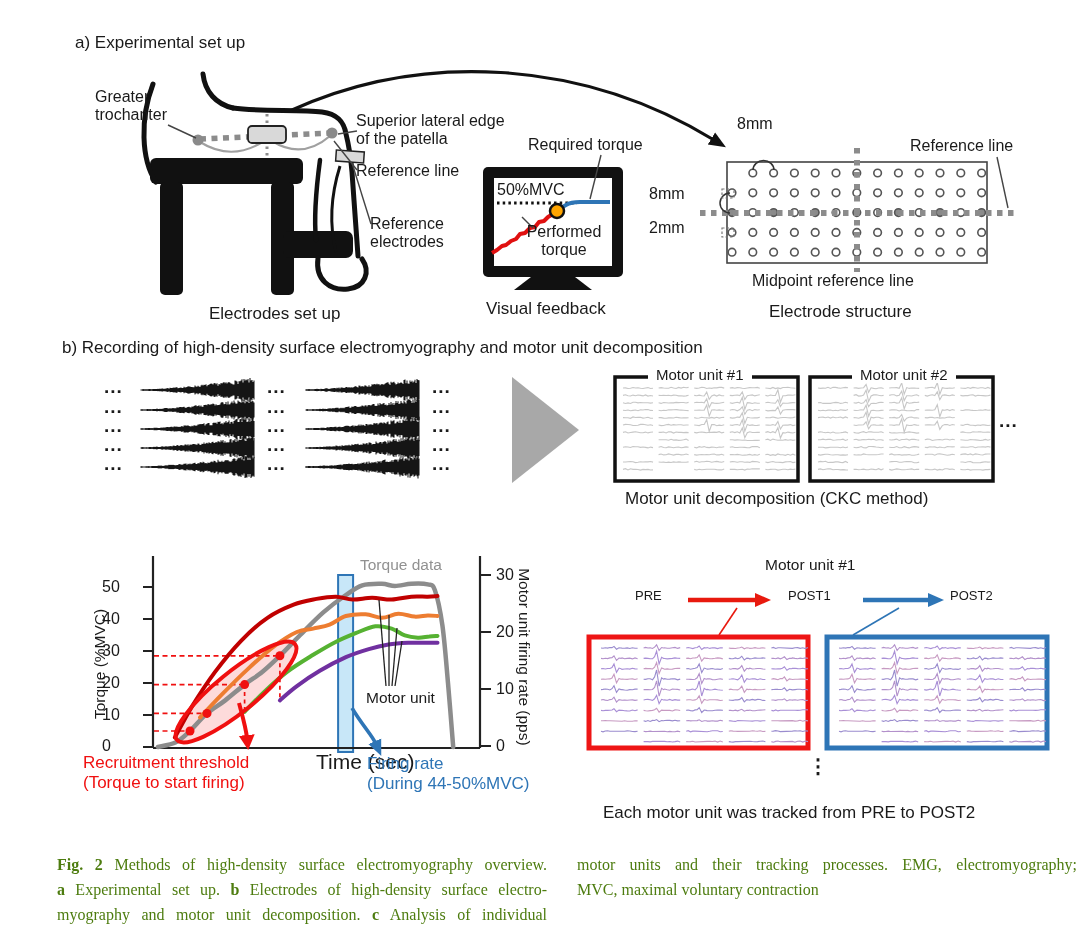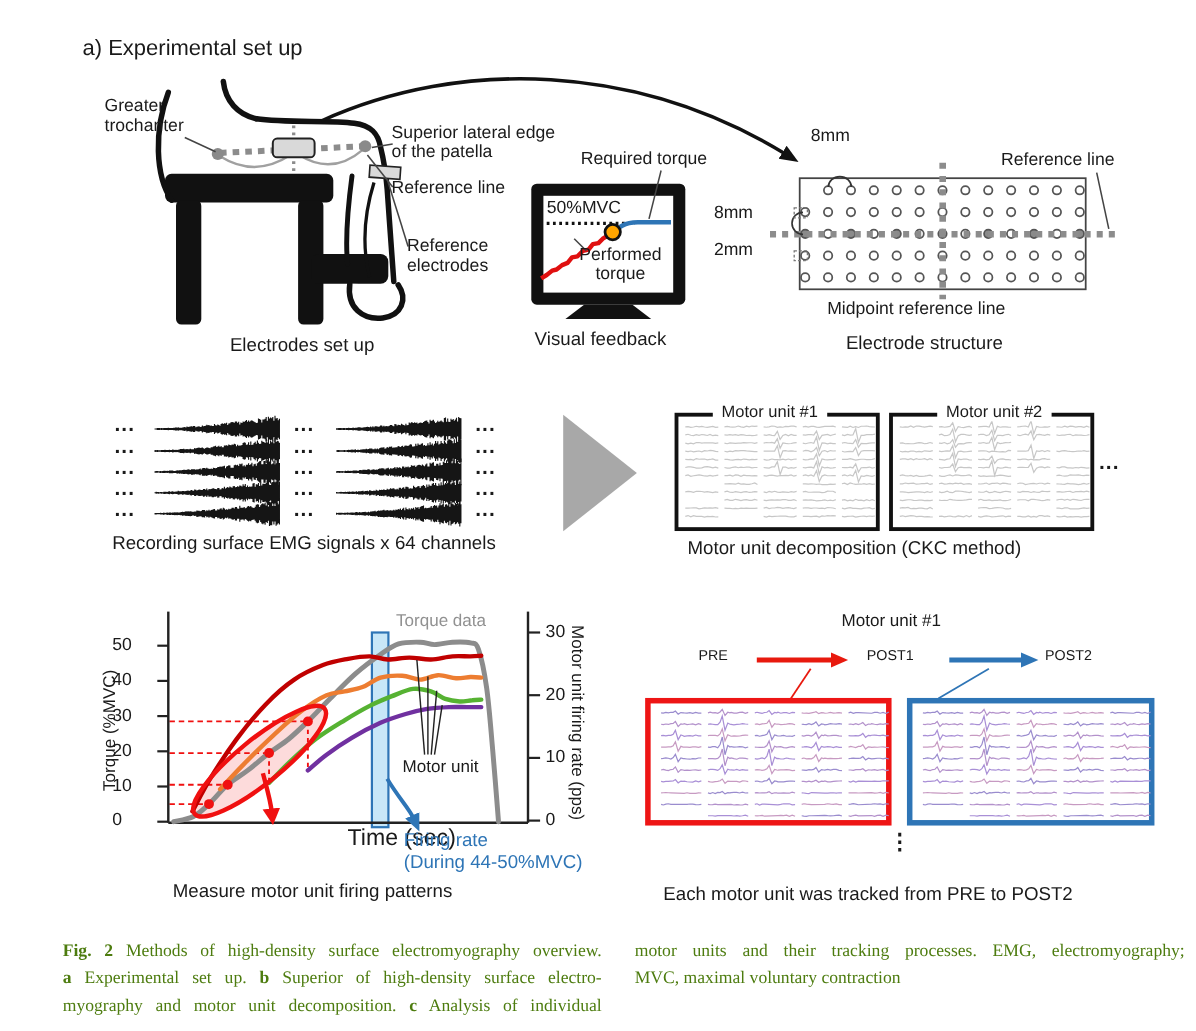--- a/index.html
+++ b/index.html
@@ -1,20 +1,20 @@
 <!DOCTYPE html>
 <html><head>
 <meta charset="utf-8">
 <style>
   html,body{margin:0;padding:0;background:#fff;}
   #page{position:relative;width:1087px;height:937px;background:#ffffff;overflow:hidden;
         font-family:"Liberation Sans",sans-serif;color:#1a1a1a;}
   #art{position:absolute;left:0;top:0;}
   .lbl{position:absolute;font-size:16px;line-height:1.15;white-space:pre-line;color:#1a1a1a;}
-  .h{font-size:20px;}
+  .h{font-size:17px;}
   .c17{font-size:17px;}
   .s16{font-size:13px;}
   .red{color:#f01010;}
   .blue{color:#2e75b6;}
   .gray{color:#919191;}
   .ctr{text-align:center;}
   .rt{}
   .tick{font-size:16px;}
   .rot-l{transform:rotate(-90deg);}
   .rot-r{transform:rotate(90deg);}
@@ -468,21 +468,21 @@
 <div class="lbl ctr" style="left:516px;top:223px;width:96px;">Performed
 torque</div>
 <div class="lbl c17" style="left:486px;top:299px;">Visual feedback</div>
 <div class="lbl" style="left:737px;top:115px;">8mm</div>
 <div class="lbl" style="left:910px;top:137px;">Reference line</div>
 <div class="lbl" style="left:649px;top:185px;">8mm</div>
 <div class="lbl" style="left:649px;top:219px;">2mm</div>
 <div class="lbl" style="left:752px;top:272px;">Midpoint reference line</div>
 <div class="lbl c17" style="left:769px;top:302px;">Electrode structure</div>
 
-<div class="lbl c17" style="left:102px;top:484px;">Recording surface EMG signals x 64 channels</div>
+<div class="lbl h" style="left:62px;top:338px;">b) Recording of high-density surface electromyography and motor unit decomposition</div>
 <div class="mutitle" style="left:648px;top:366px;">Motor unit #1</div>
 <div class="mutitle" style="left:852px;top:366px;">Motor unit #2</div>
 <div class="lbl bdots" style="left:999px;top:410px;">...</div>
 <div class="lbl c17" style="left:625px;top:489px;">Motor unit decomposition (CKC method)</div>
 
 <div class="lbl gray" style="left:360px;top:556px;font-size:15.5px;">Torque data</div>
 <div class="lbl" style="left:366px;top:689px;font-size:15.5px;">Motor unit</div>
 
 <div class="lbl tick rt" style="left:102px;top:578px;width:44px;">50</div>
 <div class="lbl tick rt" style="left:102px;top:610px;width:44px;">40</div>
@@ -492,34 +492,35 @@
 <div class="lbl tick rt" style="left:102px;top:737px;width:44px;">0</div>
 <div class="lbl tick" style="left:496px;top:566px;">30</div>
 <div class="lbl tick" style="left:496px;top:623px;">20</div>
 <div class="lbl tick" style="left:496px;top:680px;">10</div>
 <div class="lbl tick" style="left:496px;top:737px;">0</div>
 
 <div class="lbl ctr rot-l" style="left:5px;top:655px;width:190px;font-size:15.5px;">Torque (%MVC)</div>
 <div class="lbl ctr rot-r" style="left:419px;top:648px;width:210px;font-size:15.5px;">Motor unit firing rate (pps)</div>
 <div class="lbl" style="left:280px;top:750px;font-size:21px;margin-left:36px;">Time (sec)</div>
 
+<div class="lbl red c17" style="left:83px;top:753px;">Recruitment threshold
+(Torque to start firing)</div>
 <div class="lbl blue c17" style="left:367px;top:754px;">Firing rate
 (During 44-50%MVC)</div>
-<div class="lbl c17" style="left:157px;top:800px;">Measure motor unit firing patterns</div>
 
 <div class="lbl" style="left:765px;top:556px;font-size:15.5px;">Motor unit #1</div>
 <div class="lbl s16" style="left:635px;top:589px;">PRE</div>
 <div class="lbl s16" style="left:788px;top:589px;">POST1</div>
 <div class="lbl s16" style="left:950px;top:589px;">POST2</div>
 <div class="lbl vdots" style="left:808px;top:755px;">⋮</div>
 <div class="lbl c17" style="left:603px;top:803px;">Each motor unit was tracked from PRE to POST2</div>
 
 <div class="cap" id="cap-left" style="left:57px;top:853px;width:490px;">
       <div class="capline"><b>Fig. 2</b><span>  Methods of high-density surface electromyography overview.</span></div>
-      <div class="capline"><b>a</b><span> Experimental set up. </span><b>b</b><span> Superior of high-density surface electro-</span></div>
+      <div class="capline"><b>a</b><span> Experimental set up. </span><b>b</b><span> Electrodes of high-density surface electro-</span></div>
       <div class="capline"><span>myography and motor unit decomposition. </span><b>c</b><span> Analysis of individual</span></div>
     </div>
 <div class="cap" id="cap-right" style="left:577px;top:853px;width:500px;">
       <div class="capline"><span>motor units and their tracking processes. EMG, electromyography;</span></div>
       <div class="capline nojust"><span>MVC, maximal voluntary contraction</span></div>
     </div>
 
 <span class="lbl bdots" style="left: 104px; top: 376px;">...</span>
     <span class="lbl bdots" style="left: 267px; top: 376px;">...</span>
     <span class="lbl bdots" style="left: 432px; top: 376px;">...</span>

